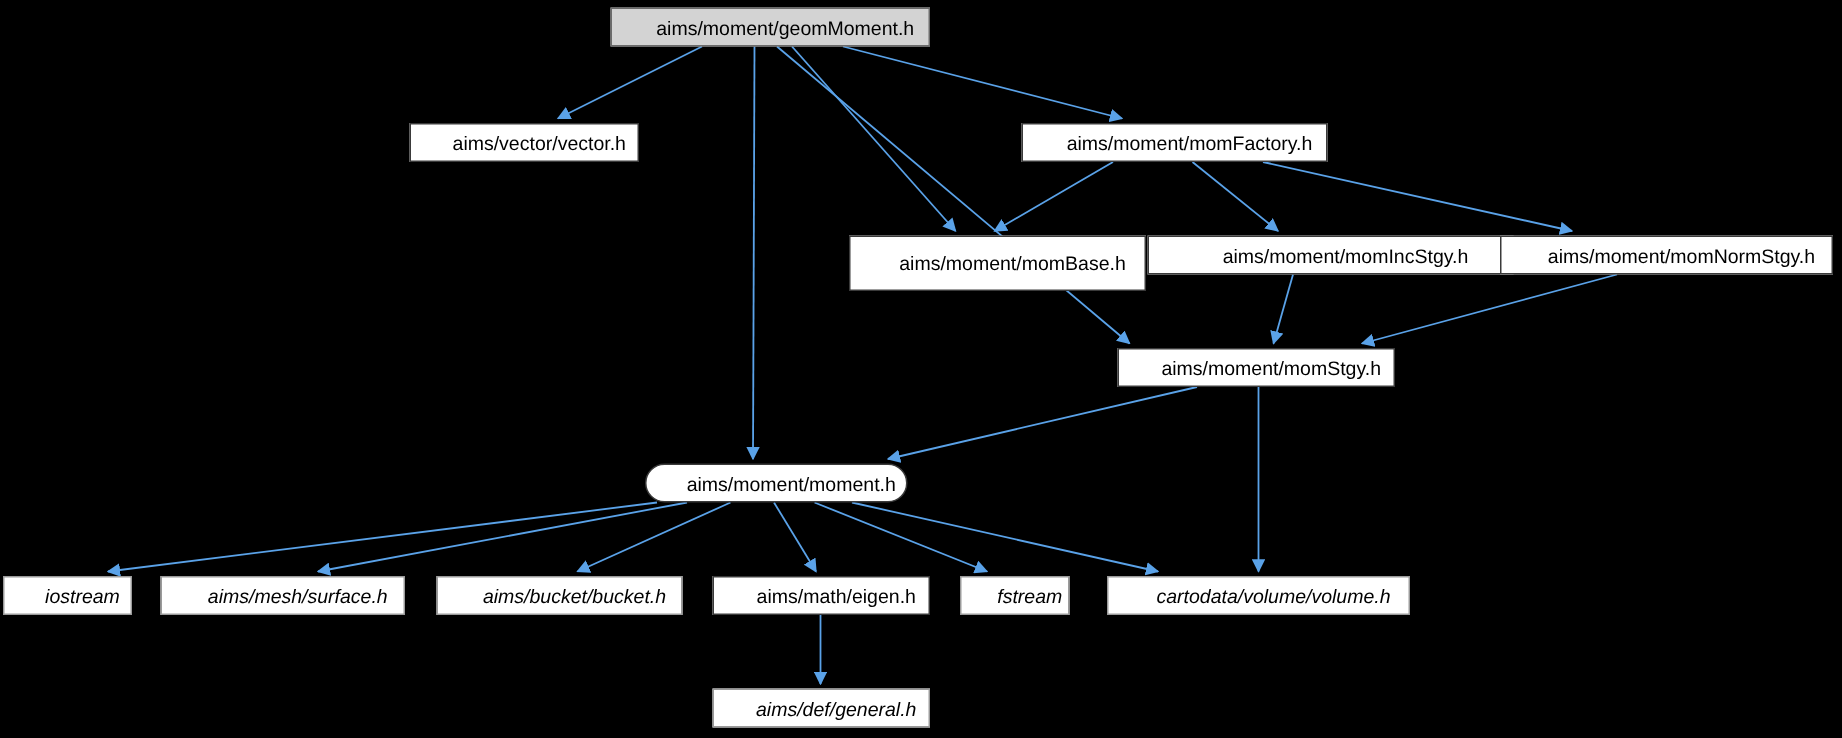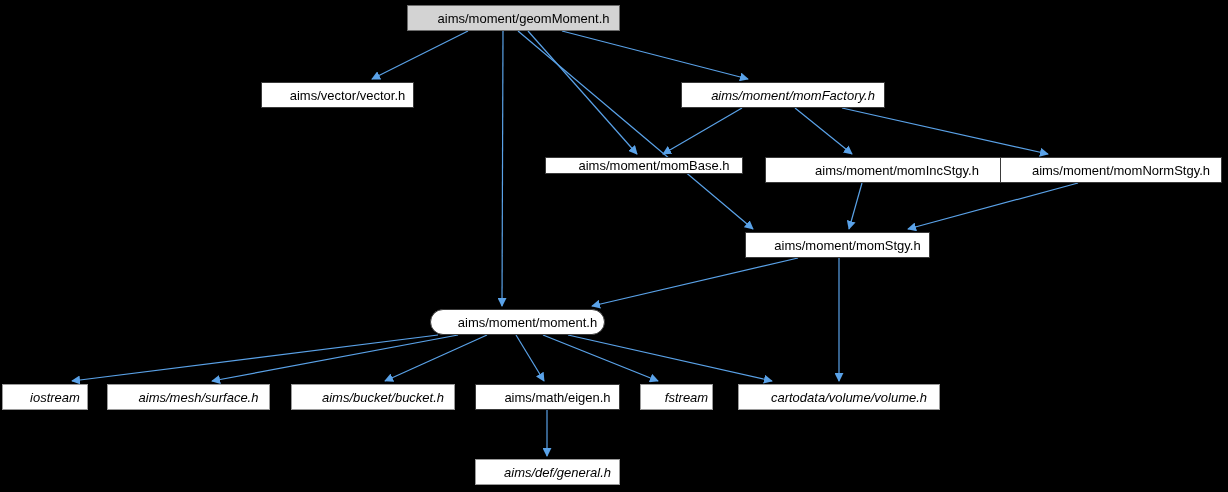--- a/index.html
+++ b/index.html
@@ -81,27 +81,27 @@
         <line x1="516" y1="335" x2="544" y2="381" class="edge" stroke="#5aa2e8" marker-end="url(#arrow)"></line>
         <line x1="543" y1="335" x2="658" y2="381" class="edge" stroke="#5aa2e8" marker-end="url(#arrow)"></line>
         <line x1="568" y1="335" x2="772" y2="381" class="edge" stroke="#5aa2e8" marker-end="url(#arrow)"></line>
         <line x1="547" y1="410" x2="547" y2="456" class="edge" stroke="#5aa2e8" marker-end="url(#arrow)"></line>
       </g>
   </svg>
   <div id="node-layer">
       <div class="node root" style="left: 407px; top: 5px; width: 213px; height: 26px;">
         <span>aims/moment/geomMoment.h</span>
       </div>
-      <div class="node white" style="left: 261px; top: 82px; width: 153px; height: 26px;">
+      <div class="node white" style="left: 273px; top: 82px; width: 153px; height: 26px;">
         <span>aims/vector/vector.h</span>
       </div>
-      <div class="node white" style="left: 681px; top: 82px; width: 204px; height: 26px; font-style: italic;">
+      <div class="node white" style="left: 681px; top: 82px; width: 204px; height: 26px;">
         <span>aims/moment/momFactory.h</span>
       </div>
-      <div class="node white" style="left: 545px; top: 157px; width: 198px; height: 17px;">
+      <div class="node white" style="left: 566px; top: 157px; width: 198px; height: 37px;">
         <span>aims/moment/momBase.h</span>
       </div>
       <div class="node white" style="left: 765px; top: 157px; width: 244px; height: 26px;">
         <span>aims/moment/momIncStgy.h</span>
       </div>
       <div class="node white" style="left: 1000px; top: 157px; width: 222px; height: 26px;">
         <span>aims/moment/momNormStgy.h</span>
       </div>
       <div class="node white" style="left: 745px; top: 232px; width: 185px; height: 26px;">
         <span>aims/moment/momStgy.h</span>

